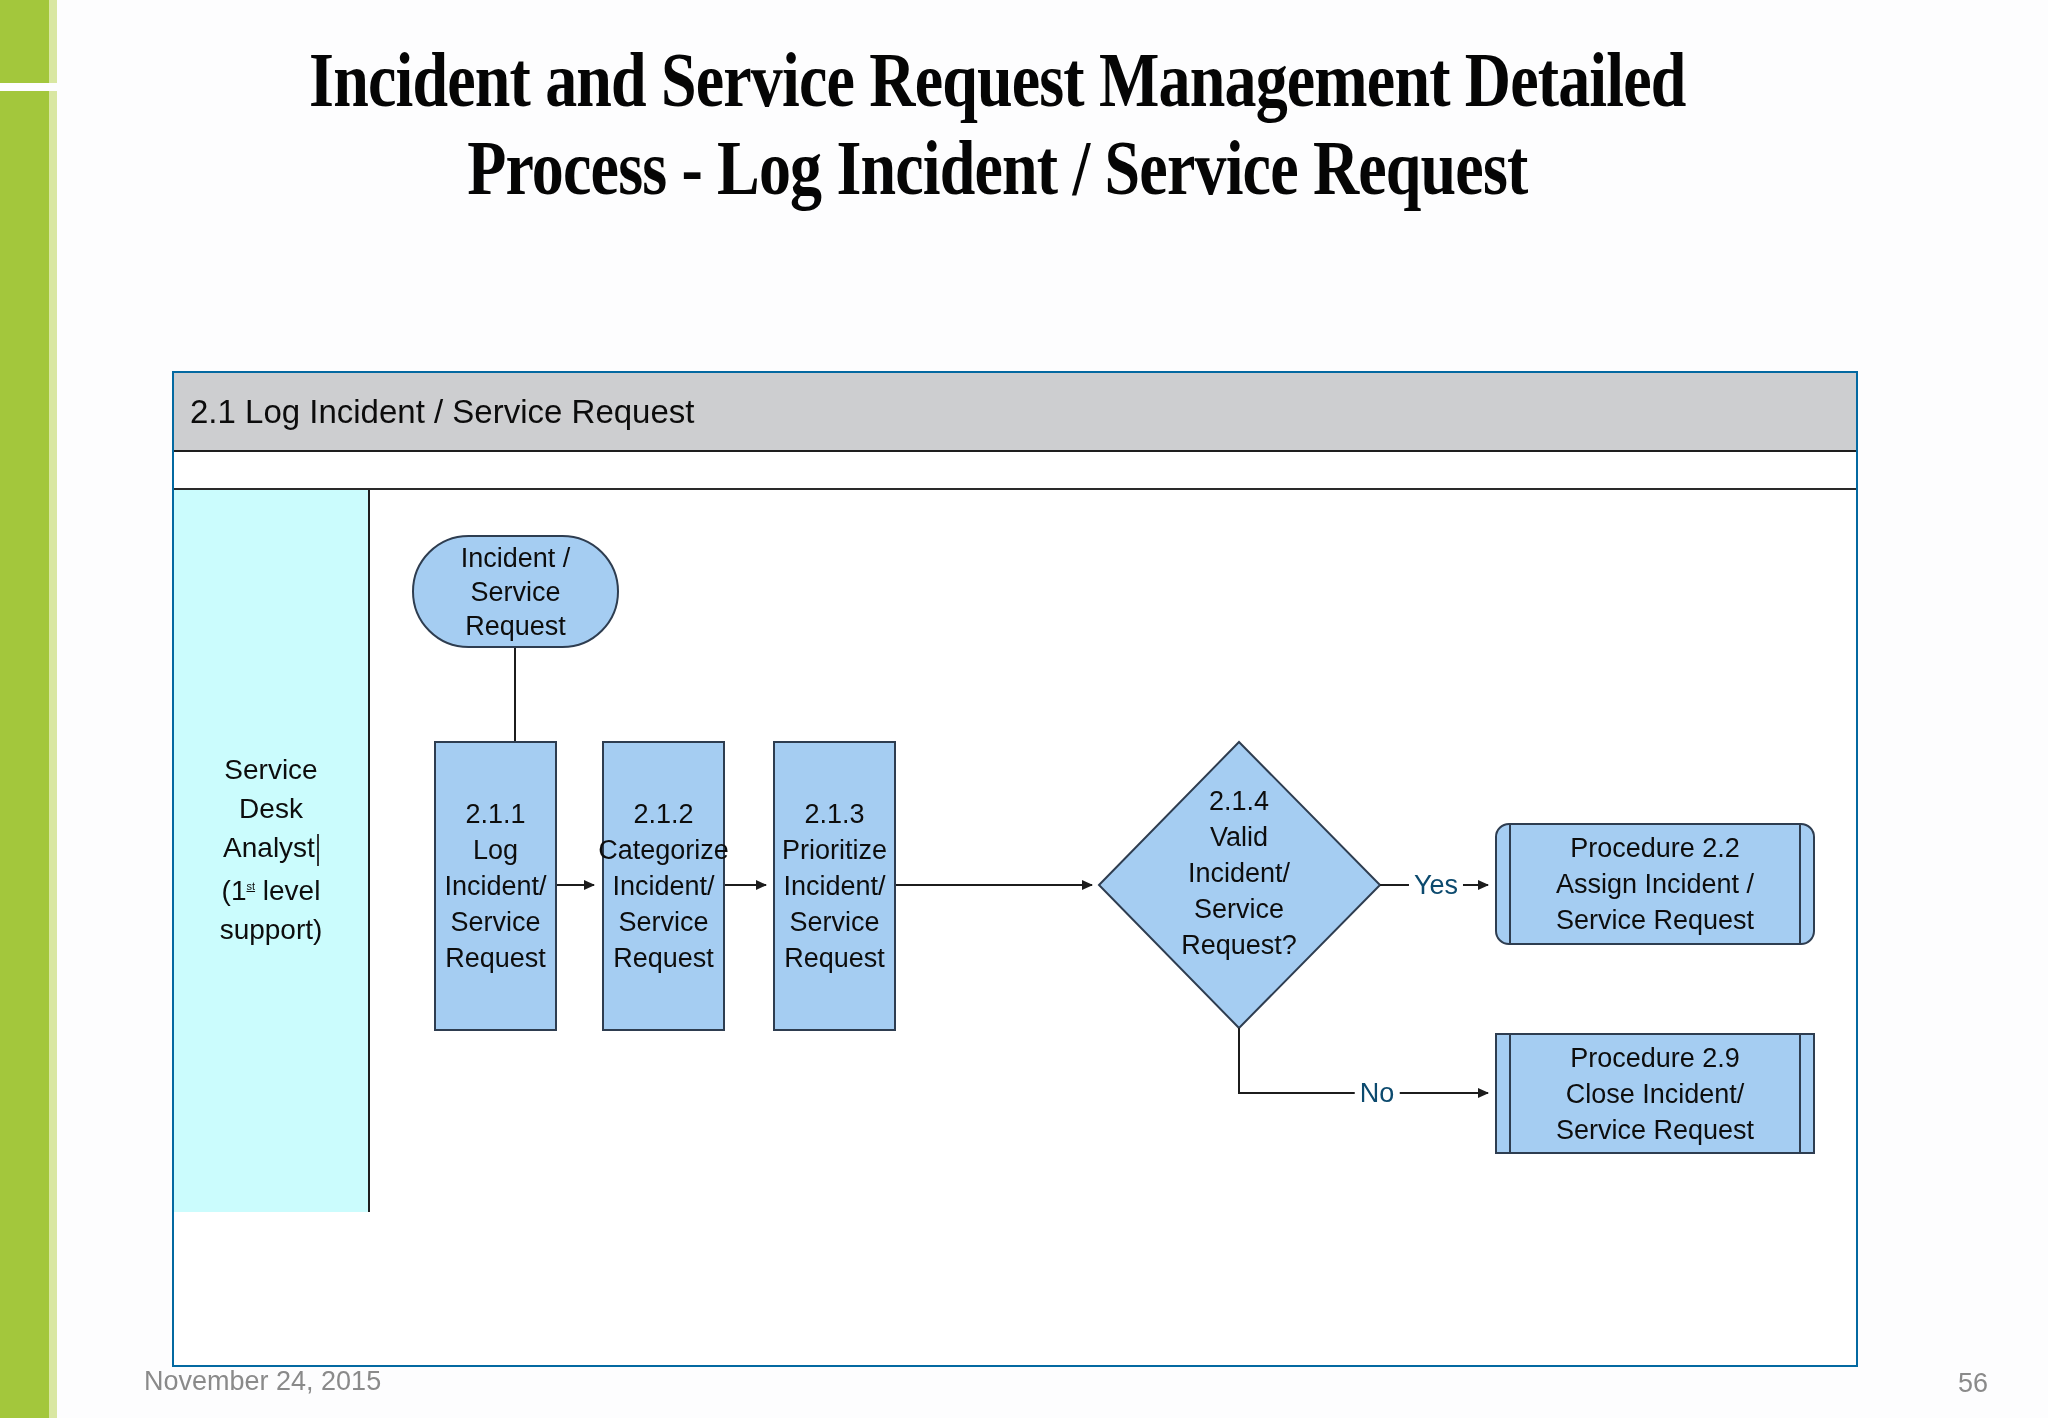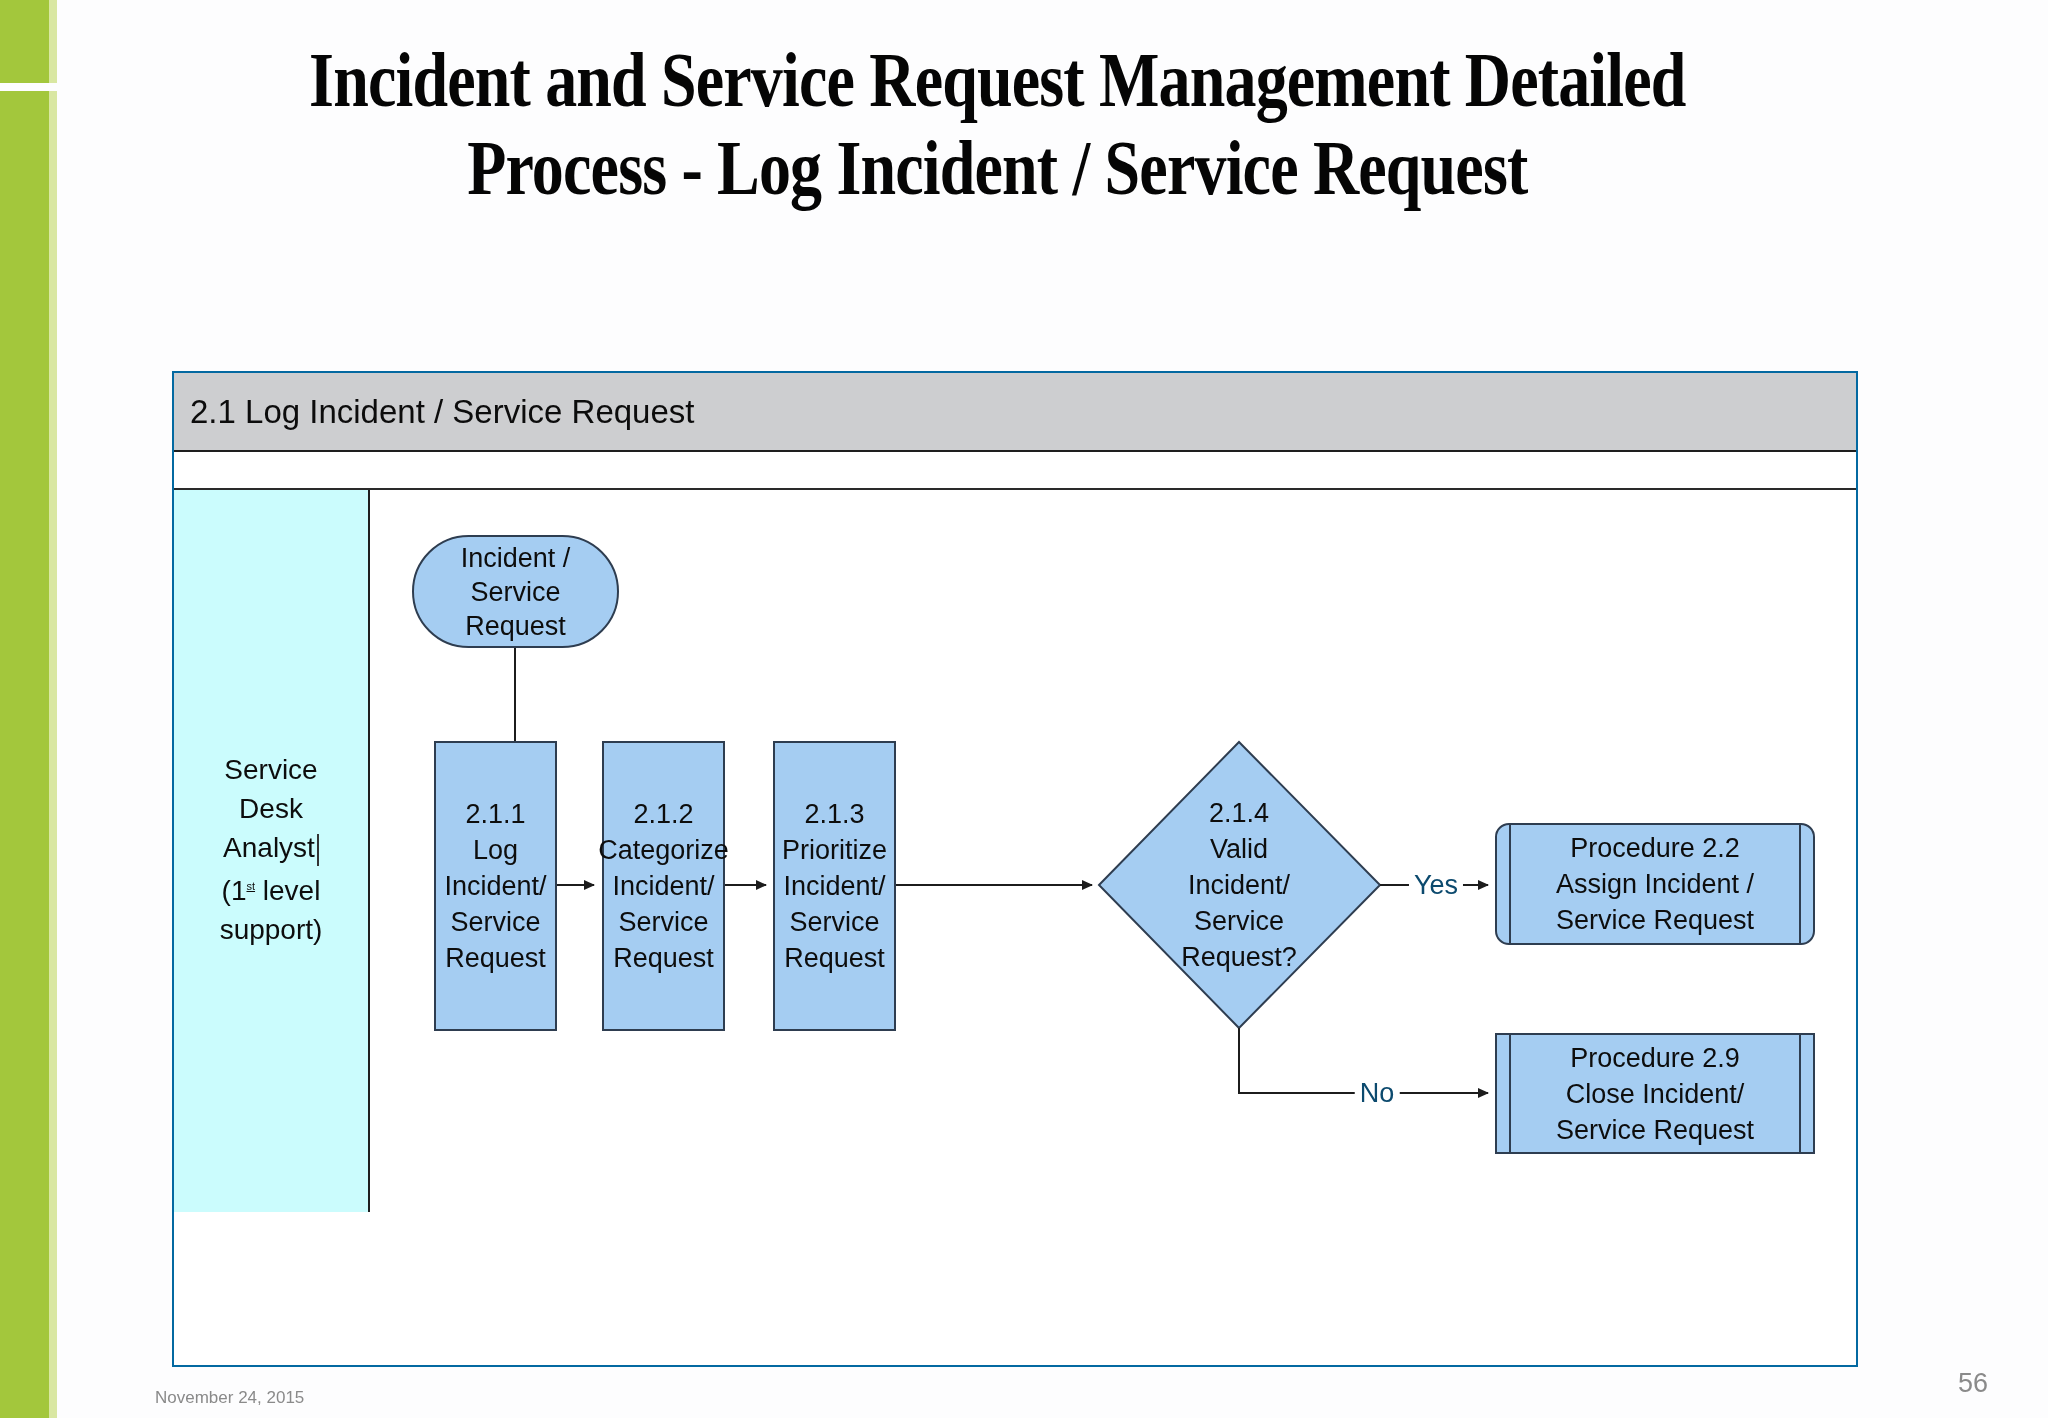--- a/index.html
+++ b/index.html
@@ -42,34 +42,34 @@
 
   
   .node{position:absolute;z-index:2;display:flex;align-items:center;justify-content:center;
         text-align:center;font-size:27px;line-height:36px;color:#0d0d0d;white-space:pre-line;
         box-sizing:border-box;}
   .filled{background:var(--shape-blue,#A5CDF2);border:2px solid var(--shape-border,#2E3D50);}
   .n-start{left:238px;top:45px;width:207px;height:113px;border-radius:57px;line-height:34px;}
   .n-s1{left:260px;top:251px;width:123px;height:290px;}
   .n-s2{left:428px;top:251px;width:123px;height:290px;}
   .n-s3{left:599px;top:251px;width:123px;height:290px;}
-  .n-dec{left:965px;top:305px;width:200px;height:180px;background:transparent;border:none;}
+  .n-dec{left:965px;top:293px;width:200px;height:180px;background:transparent;border:none;}
   .n-p22{left:1321px;top:333px;width:320px;height:122px;border-radius:14px;}
   .n-p29{left:1321px;top:543px;width:320px;height:121px;}
   .pp-bar{position:absolute;top:-1px;bottom:-1px;width:0;border-left:2px solid var(--shape-border,#2E3D50);}
   .pp-l{left:12px;} .pp-r{right:12px;}
 
   
   .edge-label{position:absolute;z-index:3;font-size:27px;color:#0c4a6e;background:#fff;
               padding:0 5px;transform:translate(-50%,-50%);}
   .lbl-yes{left:1262px;top:395px;}
   .lbl-no{left:1203px;top:603px;}
 
   
-  .footer-date{position:absolute;left:155px;top:1366px;font-size:17px;color:var(--muted-gray,#8A8A8A);margin-top:22px;}
+  .footer-date{position:absolute;left:144px;top:1366px;font-size:27px;color:var(--muted-gray,#8A8A8A);}
   .page-number{position:absolute;left:1958px;top:1368px;font-size:27px;color:var(--muted-gray,#8A8A8A);}
 </style>
 </head>
 <body>
 
 <div class="slide">
 
   <div class="green-top"></div>
   <div class="green-main"></div>
 

